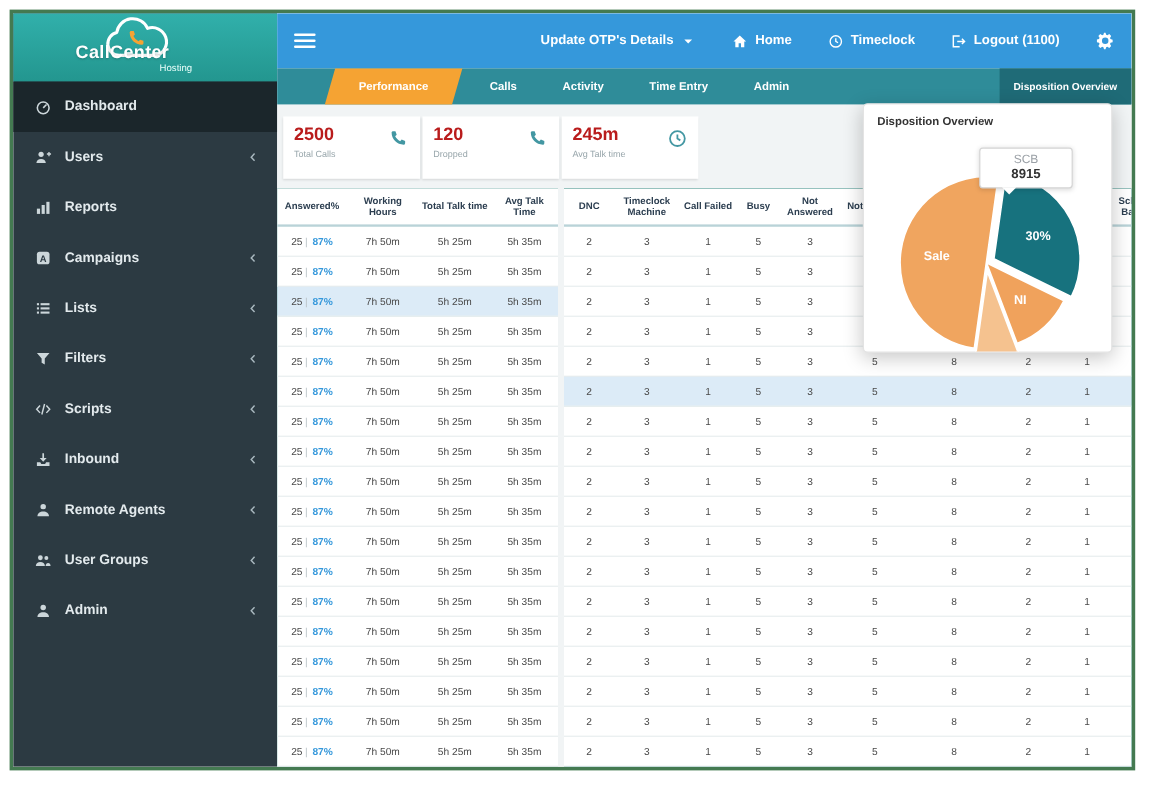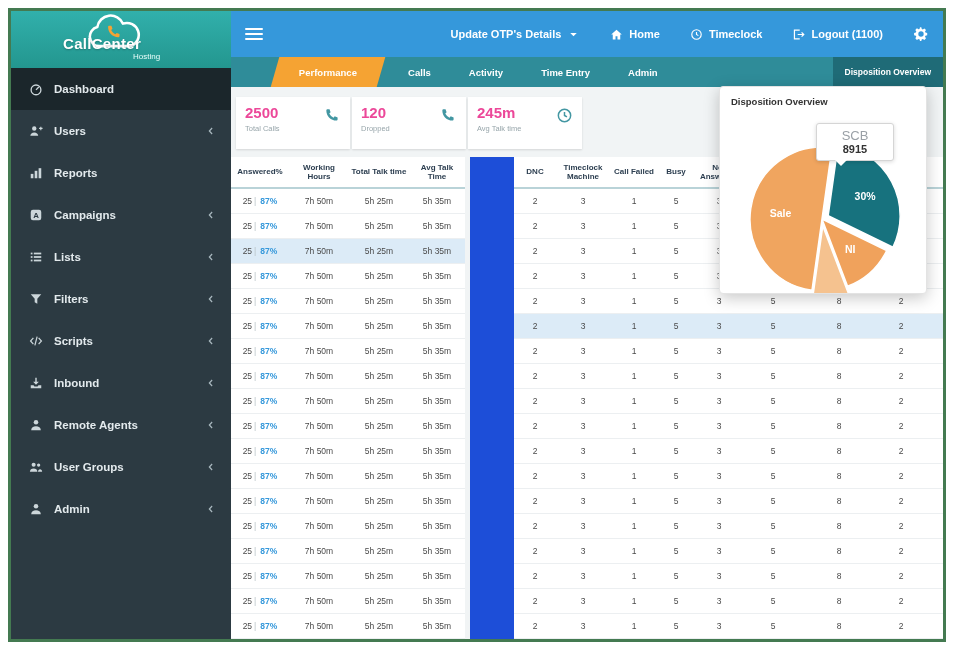--- a/index.html
+++ b/index.html
@@ -47,29 +47,29 @@
     font-weight:bold; cursor:pointer; }
   .tab.active { background:#f5a333; transform:skewX(-16deg); margin:0 8px; padding:0 24px; }
   .tab.active .tab-label { transform:skewX(16deg); display:inline-block; }
   .tab-right { margin-left:auto; background:#1f6b77; display:flex; align-items:center;
     padding:0 12px; color:#fff; font-size:8.5px; font-weight:bold; cursor:pointer; }
 
   .content { position:absolute; top:76px; left:0; right:0; bottom:0; }
   .stats-row { display:flex; gap:2px; padding:10px 0 8px 5px; }
   .stat-card { width:114px; height:52px; background:#fff; flex:none;
     box-shadow:0 1px 2px rgba(0,0,0,.12); position:relative; padding:7px 9px; }
-  .stat-value { font-size:15px; font-weight:bold; color:#ec4899; }
+  .stat-value { font-size:15px; font-weight:bold; color:#b91c1c; }
   .stat-label { font-size:7.5px; color:#98a6ab; margin-top:3px; }
   .stat-icon { position:absolute; right:9px; top:10px; width:17px; height:17px; color:#2f8c99; opacity:.9; }
   .stat-icon svg { width:17px; height:17px; }
 
   .tables { display:flex; gap:5px; }
-  .tbl { background:#1d4ed8; }
+  .tbl { background:#0f766e; }
   .tbl-left { width:234px; flex:none; }
-  .tbl-right { flex:1; overflow:hidden;padding-left:44px; }
+  .tbl-right { flex:1; overflow:hidden; }
   .thead { display:flex; height:32px; border-bottom:2px solid #b9d3d8; background:#fff; }
   .th { font-size:8px; font-weight:bold; color:#2c3e50; display:flex; align-items:center;
     justify-content:center; text-align:center; line-height:1.15; padding:0 2px; flex:none; }
   .trow { display:flex; height:25px; border-bottom:1px solid #eceff1; background:#fff; }
   .trow.hl { background:#dcebf7; }
   .trow.hl .td { background:transparent; }
   .td { font-size:8.5px; color:#4a4a4a; display:flex; align-items:center; justify-content:center;
     flex:none; white-space:nowrap; }
   .pct { color:#3598db; font-weight:bold; margin-left:2px; }
   .sep { color:#b8c2c6; margin:0 2px; font-style:normal; }
@@ -78,21 +78,21 @@
   .popover { position:absolute; left:708px; top:75px; width:208px; height:208px; background:#fff;
     border:1px solid #e3e3e3; border-radius:4px; box-shadow:0 4px 16px rgba(0,0,0,.22); z-index:20; }
   .popover-title { position:relative; z-index:3; font-size:9.5px; font-weight:bold; color:#333;
     padding:9px 0 0 11px; }
   .pie-svg { position:absolute; left:0; top:0; width:206px; height:206px; z-index:1; }
   .tooltip { position:absolute; left:96px; top:36px; width:78px; background:#fff;
     border:1px solid #d5d5d5; border-radius:3px; box-shadow:0 1px 4px rgba(0,0,0,.15);
     text-align:center; padding:4px 0 5px; z-index:4; }
   .tooltip::after { content:""; position:absolute; left:18px; bottom:-6px;
     border:6px solid transparent; border-top-color:#fff; border-bottom:0; }
-  .tooltip-label { font-size:13px; color:#9aa0a6; }
+  .tooltip-label { font-size:10px; color:#9aa0a6; }
   .tooltip-value { font-size:11px; font-weight:bold; color:#333; }
 </style>
 </head>
 <body>
 
 <div class="frame">
 
   <aside class="sidebar">
     <div class="logo">
       <span class="cloud"><svg viewBox="0 0 48 28">

